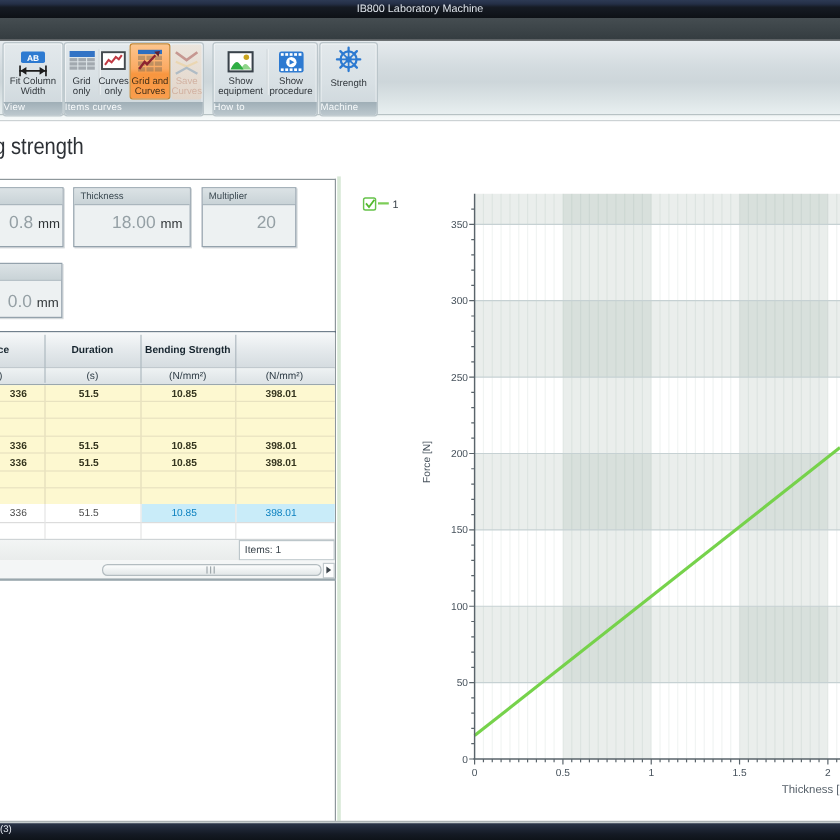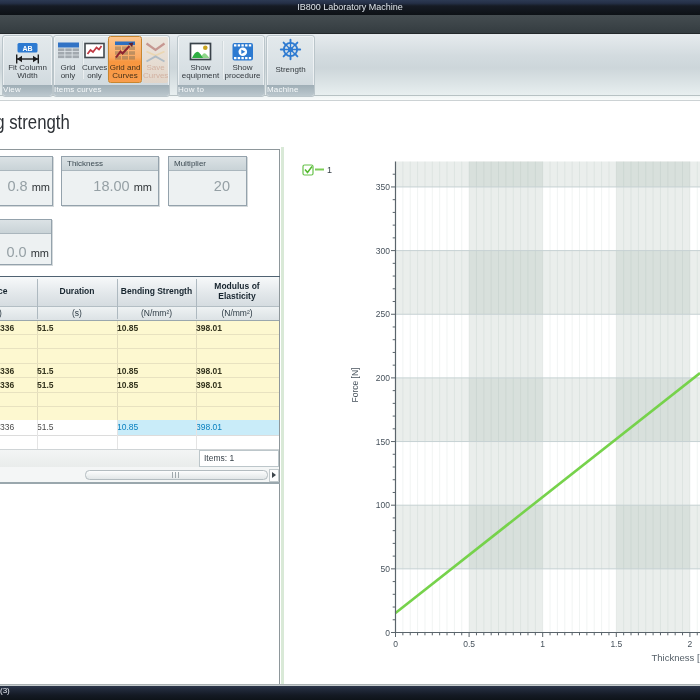--- a/index.html
+++ b/index.html
@@ -28,21 +28,21 @@
 
 .ibox{position:absolute;border:1px solid #94a2ac;background:#edf1f2;box-shadow:1px 1px 0 rgba(160,170,175,.45);}
 .ihead{position:absolute;left:0;top:0;width:100%;height:13.5px;background:linear-gradient(#dbe2e5 0%,#c9d3d7 100%);border-bottom:1px solid #aab6bd;box-sizing:border-box;font-size:8px;line-height:13px;color:#3c4a52;padding-left:5px;}
 .ival{position:absolute;right:6px;top:21px;font-size:14.5px;color:#95a0a5;}
 .iunit{font-size:11px;color:#2f3437;}
 
 .tline{position:absolute;background:#e8e2c0;}
 .yr,.wr{left:0;width:278.5px;height:14.4px;}
 .yr{font-weight:bold;color:#35351f;}
 .wr{color:#4c4c4c;}
-.yr i,.wr i{position:absolute;top:0;height:14.4px;line-height:14.4px;font-style:normal;text-align:left;}
+.yr i,.wr i{position:absolute;top:0;height:14.4px;line-height:14.4px;font-style:normal;text-align:center;}
 .yr i:nth-child(1),.wr i:nth-child(1){left:0;width:30.5px;}
 .yr i:nth-child(2),.wr i:nth-child(2){left:37px;width:74px;}
 .yr i:nth-child(3),.wr i:nth-child(3){left:117px;width:73px;}
 .yr i:nth-child(4),.wr i:nth-child(4){left:196px;width:76.5px;}
 
 #botline{left:0;top:683.5px;width:700px;height:2.5px;background:linear-gradient(#9aa2a4,#d7dcdd);}
 #taskbar{left:0;top:686px;width:700px;height:14px;background:linear-gradient(#2b3549 0%,#1f2737 30%,#141a24 65%,#0e1319 100%);color:#e8ecf2;font-size:8px;}
 </style>
 </head>
 <body>
@@ -225,21 +225,20 @@
   <div class="abs" style="left:0;top:31px;width:278.5px;height:13px;background:linear-gradient(#eef2f3 0%,#dce2e5 100%);"></div>
   <div class="abs" style="left:0;top:44px;width:278.5px;height:1px;background:#9aa7ad;"></div>
 
   <div class="abs" style="left:36.5px;top:3px;width:1px;height:40px;background:#aeb9c0;"></div>
   <div class="abs" style="left:117px;top:3px;width:1px;height:40px;background:#aeb9c0;"></div>
   <div class="abs" style="left:196px;top:3px;width:1px;height:40px;background:#aeb9c0;"></div>
 
   <div class="abs" style="left:-44px;top:1.5px;width:80px;height:28.5px;display:flex;align-items:center;justify-content:center;font-weight:bold;color:#16242e;">Force</div>
   <div class="abs" style="left:37px;top:1.5px;width:80px;height:28.5px;display:flex;align-items:center;justify-content:center;font-weight:bold;color:#16242e;">Duration</div>
   <div class="abs" style="left:117px;top:1.5px;width:79px;height:28.5px;display:flex;align-items:center;justify-content:center;font-weight:bold;color:#16242e;">Bending Strength</div>
-  <div class="abs" style="left:196px;top:1.5px;width:82px;height:28.5px;display:flex;align-items:center;justify-content:center;font-weight:bold;color:#16242e;text-align:center;line-height:10.5px;">Modulus of<br>Elasticity</div>
   <div class="abs" style="left:-44px;top:31px;width:80px;height:13px;text-align:center;line-height:13px;color:#2c3a44;">(N)</div>
   <div class="abs" style="left:37px;top:31px;width:80px;height:13px;text-align:center;line-height:13px;color:#2c3a44;">(s)</div>
   <div class="abs" style="left:117px;top:31px;width:79px;height:13px;text-align:center;line-height:13px;color:#2c3a44;">(N/mm²)</div>
   <div class="abs" style="left:196px;top:31px;width:82px;height:13px;text-align:center;line-height:13px;color:#2c3a44;">(N/mm²)</div>
 
   <div class="abs" style="left:0;top:45px;width:278.5px;height:99.8px;background:#fdf8d0;"></div>
 
   <div class="abs" style="left:36.5px;top:45px;width:1px;height:99.8px;background:#e3ddbc;"></div>
   <div class="abs" style="left:117px;top:45px;width:1px;height:99.8px;background:#e3ddbc;"></div>
   <div class="abs" style="left:196px;top:45px;width:1px;height:99.8px;background:#e3ddbc;"></div>

